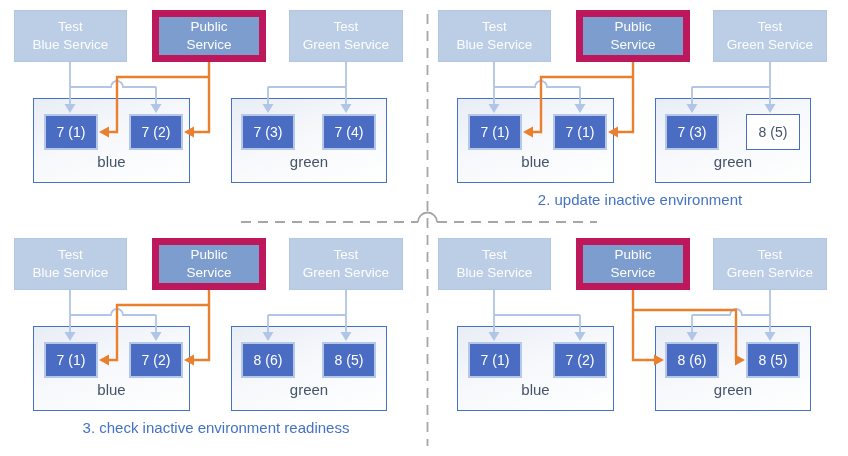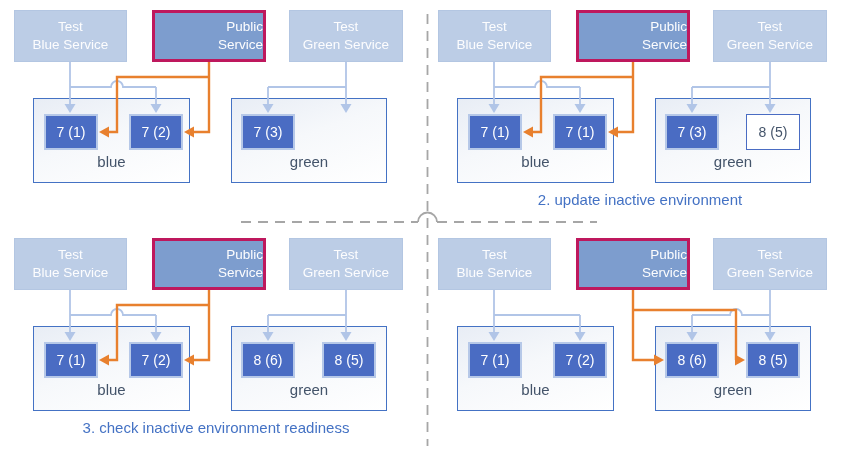--- a/index.html
+++ b/index.html
@@ -12,21 +12,21 @@
   .dividers{position:absolute;left:0;top:0;width:848px;height:456px;pointer-events:none;}
   .panel{position:absolute;width:424px;height:228px;}
   .p1{left:0;top:0}.p2{left:424px;top:0}.p3{left:0;top:228px}.p4{left:424px;top:228px}
 
   .svc{
     position:absolute;top:10px;height:52px;box-sizing:border-box;
     display:flex;flex-direction:column;justify-content:center;align-items:center;
     font-size:13.5px;line-height:18px;color:#fdfdfe;text-align:center;
   }
   .svc.light{background:#bccde6;border:1px solid #b3c6e2;}
-  .svc.dark{background:#7d9dce;border:3px solid #be185d;align-items:flex-end;}
+  .svc.dark{background:#7d9dce;border:7px solid #be185d;}
 
   .env{
     position:absolute;top:98px;height:85px;box-sizing:border-box;
     border:1.3px solid #4472c4;
     background:linear-gradient(160deg,#e8edf5 0%,#f6f8fb 45%,#ffffff 100%);
   }
   .envlabel{
     position:absolute;top:153px;text-align:center;
     font-size:15px;color:#44546a;
   }
@@ -73,20 +73,21 @@
     </div>
     <div class="svc light" style="left:285px;width:114px">
       <div>Test</div>
       <div>Green Service</div>
     </div>
     <div class="env" style="left:29px;width:157px"></div>
     <div class="env" style="left:227px;width:156px"></div>
     <div class="inst" style="left:40px">7 (1)</div>
     <div class="inst" style="left:125px">7 (2)</div>
     <div class="inst" style="left:237px">7 (3)</div>
+    <div class="inst" style="left:318px">7 (4)</div>
     <div class="envlabel" style="left:29px;width:157px">blue</div>
     <div class="envlabel" style="left:227px;width:156px">green</div>
     <svg class="wires" viewBox="0 0 424 228">
       <g>
         <path class="lb" d="M66 62 V105"></path>
           <polygon class="lbf" points="60.5,104 71.5,104 66,113"></polygon>
         <path class="lb" d="M66 87 H107 A6 6 0 0 1 119 87 H152"></path>
         <path class="lb" d="M152 87 V105"></path>
           <polygon class="lbf" points="146.5,104 157.5,104 152,113"></polygon>
         <path class="lb" d="M342 62 V105"></path>

